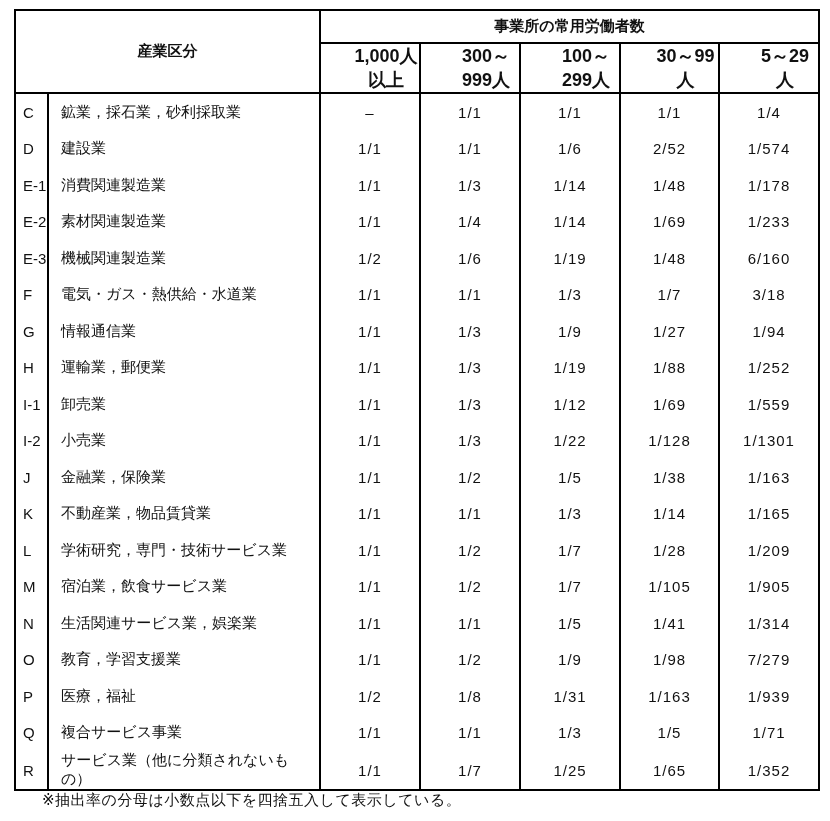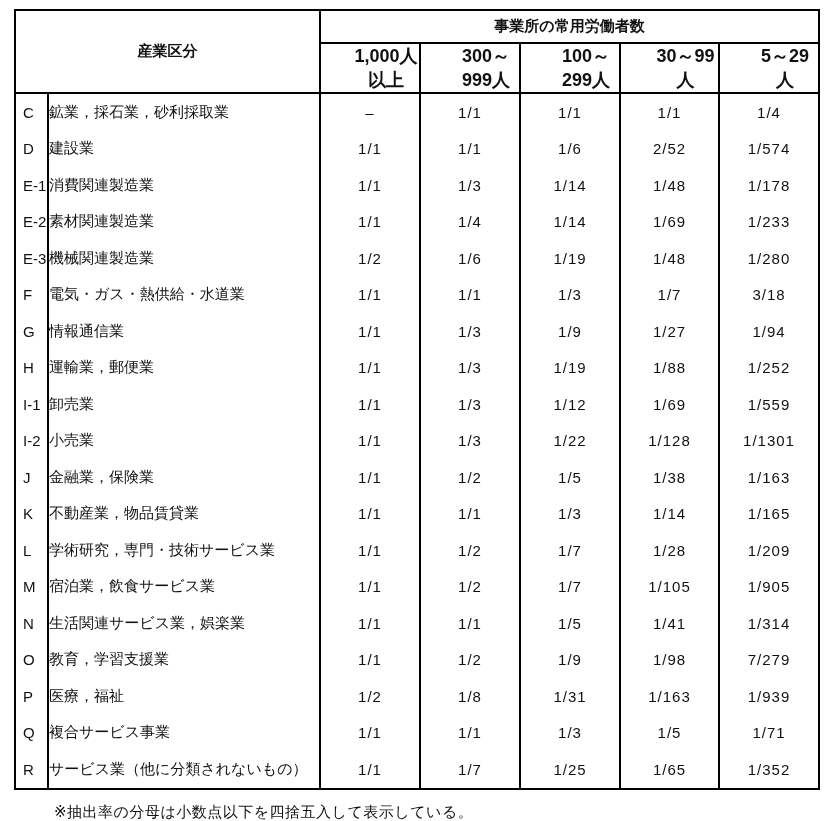--- a/index.html
+++ b/index.html
@@ -38,27 +38,27 @@
   .doc-table tbody td {
     border-left: 2px solid #000000;
     border-right: 2px solid #000000;
     border-top: 0;
     border-bottom: 0;
     height: 36.5px;
     vertical-align: middle;
     padding: 0;
   }
   .doc-table td.code { text-align: left; padding-left: 7px; }
-  .doc-table td.name { text-align: left; padding-left: 0; }
+  .doc-table td.name { text-align: left; padding-left: 12px; }
   .doc-table td.val  { text-align: center; letter-spacing: 1px; }
   .footnote {
     position: absolute;
     left: 38px;
     top: 787px;
-    margin: 16px;
+    margin: 4px;
     font-size: 15px;
     letter-spacing: 0.5px;
   }
 </style>
 </head>
 <body>
 
 <div class="page">
   <table class="doc-table">
     <colgroup>
@@ -120,21 +120,21 @@
           <td class="val">1/69</td>
           <td class="val">1/233</td>
         </tr>
         <tr>
           <td class="code">E-3</td>
           <td class="name">機械関連製造業</td>
           <td class="val">1/2</td>
           <td class="val">1/6</td>
           <td class="val">1/19</td>
           <td class="val">1/48</td>
-          <td class="val">1/280</td>
+          <td class="val">6/160</td>
         </tr>
         <tr>
           <td class="code">F</td>
           <td class="name">電気・ガス・熱供給・水道業</td>
           <td class="val">1/1</td>
           <td class="val">1/1</td>
           <td class="val">1/3</td>
           <td class="val">1/7</td>
           <td class="val">3/18</td>
         </tr>

